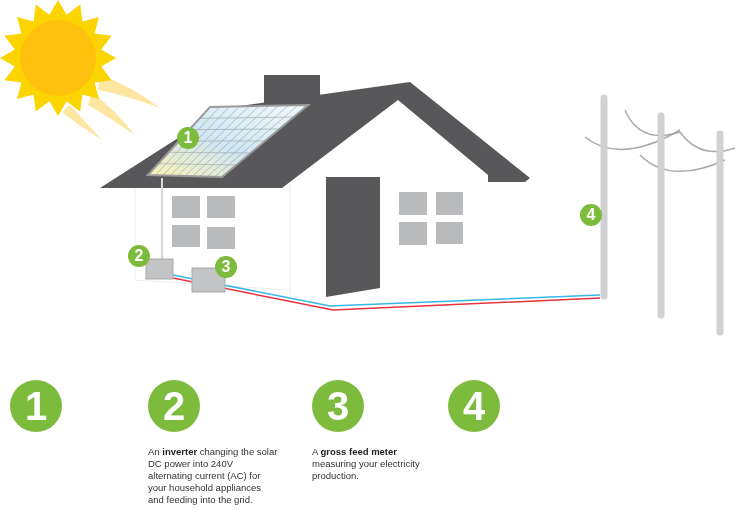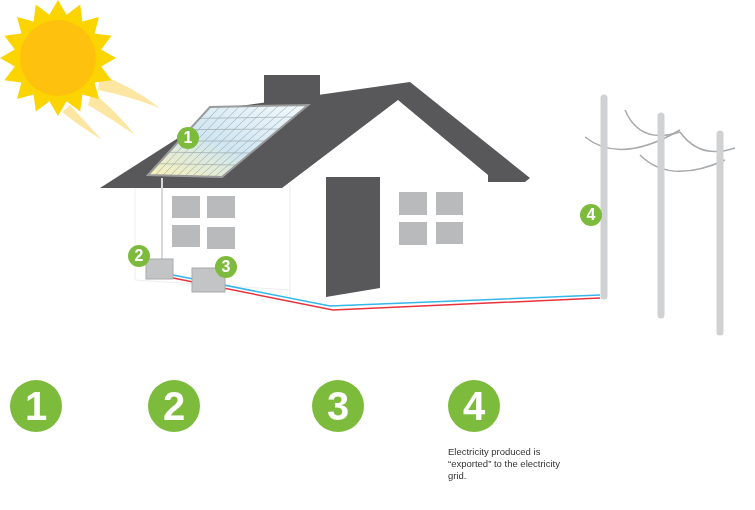--- a/index.html
+++ b/index.html
@@ -107,20 +107,21 @@
 <div class="marker" style="left:177px;top:127px;">1</div>
 <div class="marker" style="left:128px;top:245px;">2</div>
 <div class="marker" style="left:215px;top:256px;">3</div>
 <div class="marker" style="left:580px;top:204px;">4</div>
 
 <div class="step" style="left:0px;">
   <div class="badge">1</div>
 </div>
 <div class="step" style="left:138px;">
   <div class="badge">2</div>
+  <div class="desc"><span>An </span><b>inverter</b><span> changing the solar DC power into 240V alternating current (AC) for your household appliances and feeding into the grid.</span></div>
 </div>
 <div class="step" style="left:302px;">
   <div class="badge">3</div>
+  <div class="desc"><span>A </span><b>gross feed meter</b><span> measuring your electricity production.</span></div>
 </div>
 <div class="step" style="left:438px;">
   <div class="badge">4</div>
-  <div class="desc"><span>Electricity produced is “exported” to the electricity grid.</span></div>
 </div>
 
 </body></html>

